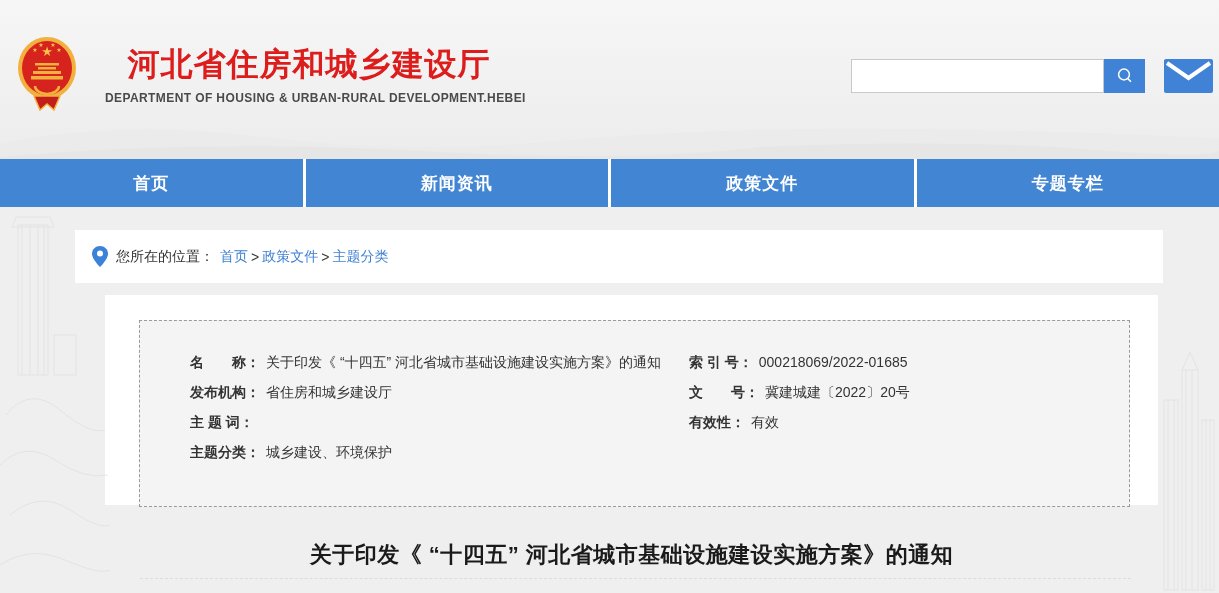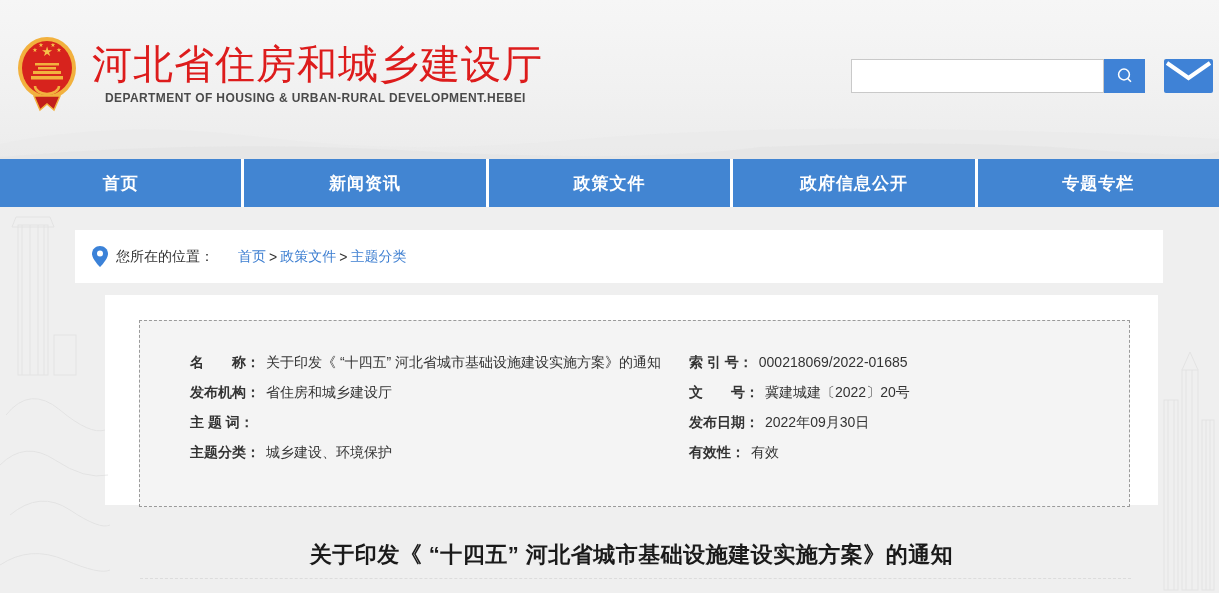--- a/index.html
+++ b/index.html
@@ -18,22 +18,22 @@
     position: absolute;
     left: 0; top: 0;
     width: 1219px; height: 159px;
     background: linear-gradient(180deg, #f6f6f6 0%, #f1f1f1 55%, #ececec 100%);
   }
   .header-mountains { position: absolute; left: 0; bottom: 0; width: 1219px; height: 70px; pointer-events: none; }
   .brand { position: absolute; left: 16px; top: 34px; display: flex; align-items: flex-start; cursor: pointer; }
   .emblem { width: 62px; height: 78px; margin-right: 14px; }
   .brand-text { padding-top: 10px; }
   .site-title {
-    font-size: 40px;
-    font-weight: normal;
+    font-size: 32px;
+    font-weight: bold;
     color: #dd1c1c;
     letter-spacing: 1px;
     line-height: 40px;
     white-space: nowrap;
     text-align: center;
   }
   .site-subtitle {
     margin-top: 7px;
     font-size: 12px;
     font-weight: bold;
@@ -94,21 +94,21 @@
     left: 75px; top: 230px;
     width: 1088px; height: 53px;
     background: #ffffff;
     display: flex; align-items: center;
     font-size: 14px;
     color: #333;
   }
   .pin-icon { margin-left: 17px; margin-right: 8px; width: 16px; height: 21px; }
   .crumb-link { color: #3e7fd1; text-decoration: none; cursor: pointer; }
   .crumb-sep { color: #333; margin: 0 3px; }
-  .crumb-prefix { margin-right: 24px; }
+  .crumb-prefix { margin-right: 6px; }
 
   
   .main-content {
     position: absolute;
     left: 105px; top: 295px;
     width: 1053px; height: 210px;
     background: #ffffff;
   }
   .meta-box {
     position: absolute;
@@ -191,21 +191,20 @@
         <rect x="0" y="0" width="49" height="34" rx="2" fill="#3f82d6"></rect>
         <path d="M3,4 L24.5,19 L46,4" fill="none" stroke="#ffffff" stroke-width="4"></path>
       </svg>
     </div>
   </header>
 
   <nav class="main-nav">
     <div class="nav-item">首页</div>
     <div class="nav-item">新闻资讯</div>
     <div class="nav-item">政策文件</div>
-    <div class="nav-item">政府信息公开</div>
     <div class="nav-item">专题专栏</div>
   </nav>
 
   <div class="breadcrumb-bar">
     <svg class="pin-icon" viewBox="0 0 16 21">
       <path d="M8,0 C3.6,0 0,3.4 0,7.7 C0,13.4 8,21 8,21 S16,13.4 16,7.7 C16,3.4 12.4,0 8,0 Z" fill="#3b82d8"></path>
       <circle cx="8" cy="7.5" r="3" fill="#ffffff"></circle>
     </svg>
     <span class="crumb-prefix">您所在的位置：</span>
     <a class="crumb-link">首页</a>
@@ -231,23 +230,20 @@
         <div class="meta-row">
           <span class="meta-label">主题分类：</span><span class="meta-value">城乡建设、环境保护</span>
         </div>
       </div>
       <div class="meta-col right">
         <div class="meta-row">
           <span class="meta-label">索 引 号：</span><span class="meta-value">000218069/2022-01685</span>
         </div>
         <div class="meta-row">
           <span class="meta-label">文　　号：</span><span class="meta-value">冀建城建〔2022〕20号</span>
-        </div>
-        <div class="meta-row">
-          <span class="meta-label">发布日期：</span><span class="meta-value">2022年09月30日</span>
         </div>
         <div class="meta-row">
           <span class="meta-label">有效性：</span><span class="meta-value">有效</span>
         </div>
       </div>
     </div>
 
     <h1 class="article-title">关于印发《 “十四五” 河北省城市基础设施建设实施方案》的通知</h1>
     <div class="title-divider"></div>
   </main>

